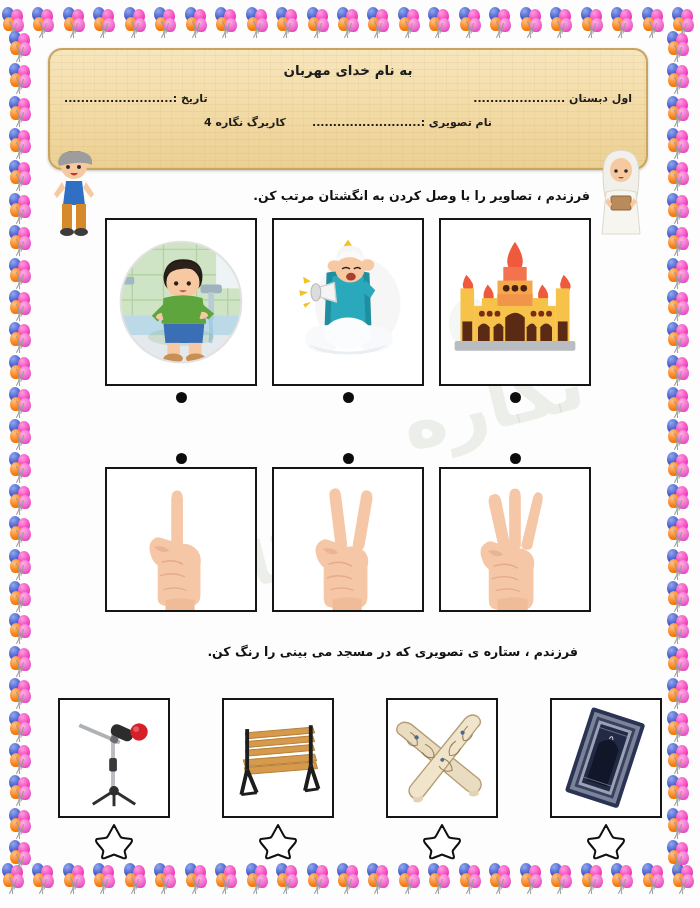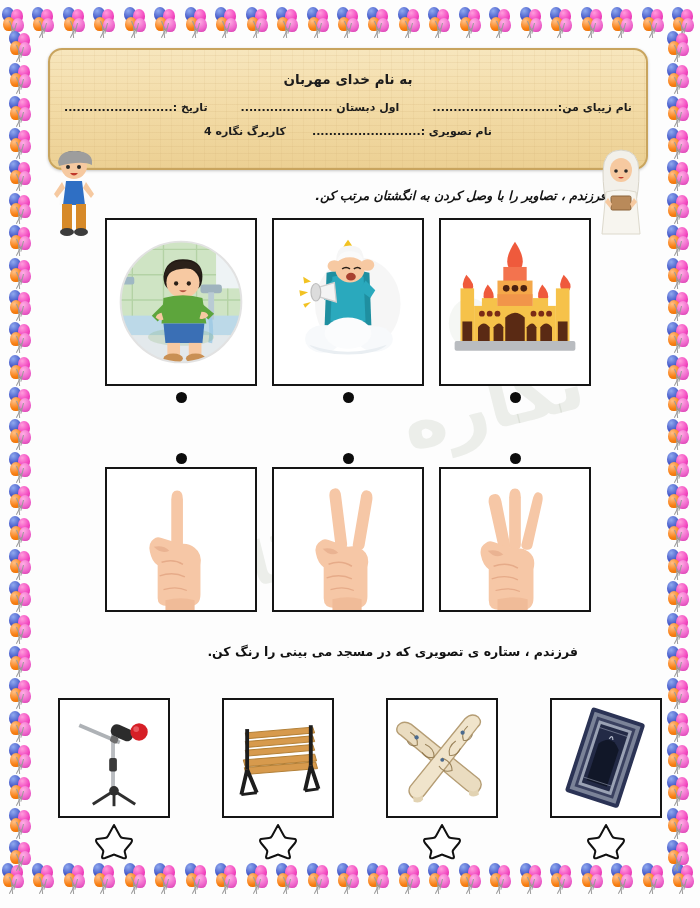--- a/index.html
+++ b/index.html
@@ -78,21 +78,21 @@
       linear-gradient(180deg, #f7e6bd 0%, #f3dca8 45%, #ecd093 100%);
     box-shadow: 0 1px 3px rgba(0,0,0,.22);
     z-index: 3;
     overflow: hidden;
   }
   .hdr-title {
     text-align: center;
     font-size: 13.5px;
     font-weight: bold;
     color: #1c1c1c;
-    margin-top: 21px;
+    margin-top: 12px;
     direction: rtl;
   }
   .hdr-row {
     direction: rtl;
     display: flex;
     align-items: baseline;
     font-size: 11px;
     font-weight: bold;
     color: #1c1c1c;
     padding: 0 14px;
@@ -110,21 +110,21 @@
   
   .instruction {
     position: absolute;
     direction: rtl;
     text-align: right;
     font-size: 12.5px;
     font-weight: bold;
     color: #111;
     z-index: 3;
   }
-  #instr1 { left: 136px; top: 188px; width: 470px; font-style: italic; }
+  #instr1 { left: 120px; top: 188px; width: 470px; }
   #instr2 { left: 108px; top: 644px; width: 470px; }
 
   
   .pic-box {
     position: absolute;
     border: 2px solid #151515;
     background: #fff;
     box-sizing: border-box;
     overflow: hidden;
     z-index: 3;
@@ -1152,23 +1152,20 @@
         <span class="str s2"></span>
         <span class="str s3"></span>
         <span class="str s4"></span>
       </div>
     </div>
 
   <div id="header">
     <div class="hdr-title">به نام خدای مهربان</div>
 
     <div class="hdr-row hdr-row-1">
-      <span>
-        <span>نام زیبای من:</span><span class="dots">..............................</span>
-      </span>
       <span>
         <span>اول دبستان</span>
         <span class="dots">......................</span>
       </span>
       <span>
         <span>تاریخ :</span><span class="dots">..........................</span>
       </span>
     </div>
 
     <div class="hdr-row hdr-row-2">

